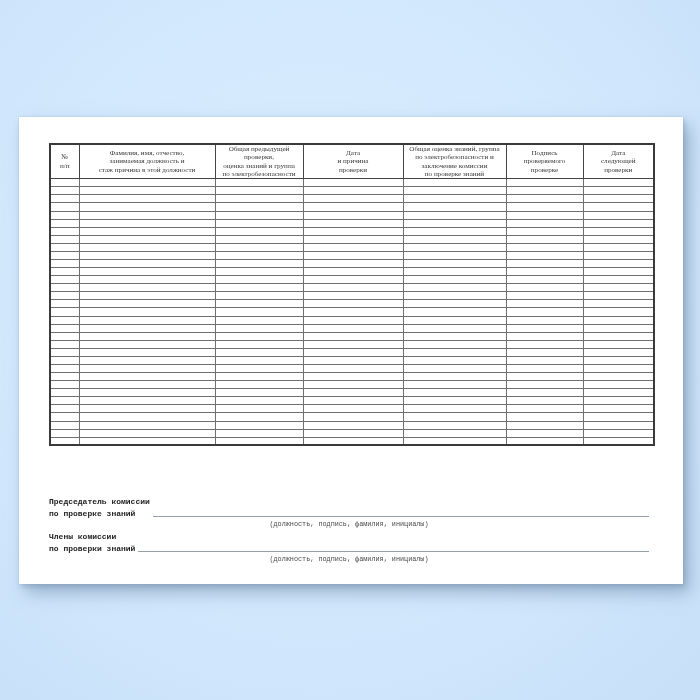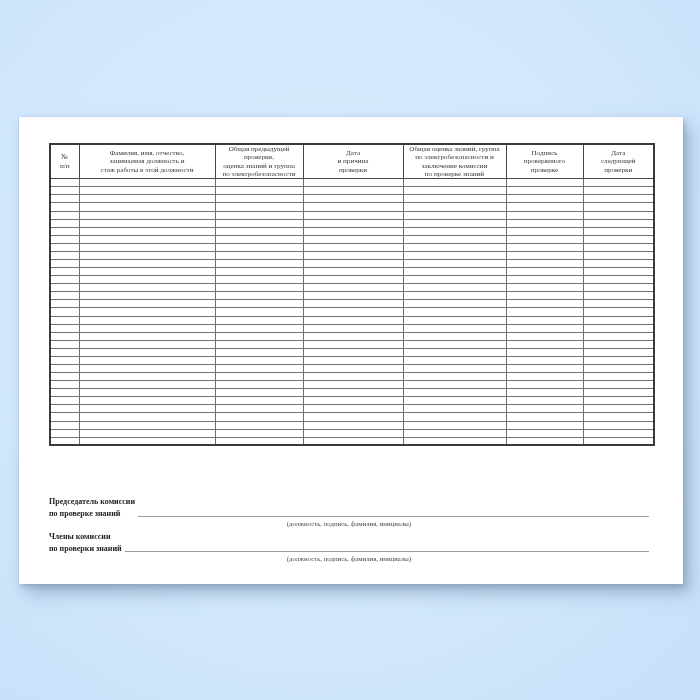--- a/index.html
+++ b/index.html
@@ -49,20 +49,21 @@
   }
   table.log-table td {
     border: 1px solid #6f6f6f;
     height: 8.09px;
     padding: 0;
   }
   .sig-block {
     position: absolute;
     left: 30px; top: 379px;
     width: 600px;
+    font-family: Liberation Mono, monospace;
   }
   .sig-entry { margin-bottom: 3px; }
   .sig-row { display: flex; align-items: flex-end; }
   .sig-label {
     flex: 0 0 auto;
     font-weight: bold;
     font-size: 8px;
     line-height: 11.5px;
     color: #232323;
     white-space: pre-line;
@@ -99,21 +100,21 @@
       <col class="c5">
         <col class="c6">
         <col class="c7">
     </colgroup>
     <thead>
       <tr>
         <th>№
 п/п</th>
         <th>Фамилия, имя, отчество,
 занимаемая должность и
-стаж работы в этой должности</th>
+стаж причина в этой должности</th>
         <th>Общая предыдущей
 проверки,
 оценка знаний и группа
 по электробезопасности</th>
         <th>Дата
 и причина
 проверки</th>
         <th>Общая оценка знаний, группа
 по электробезопасности и
 заключение комиссии

